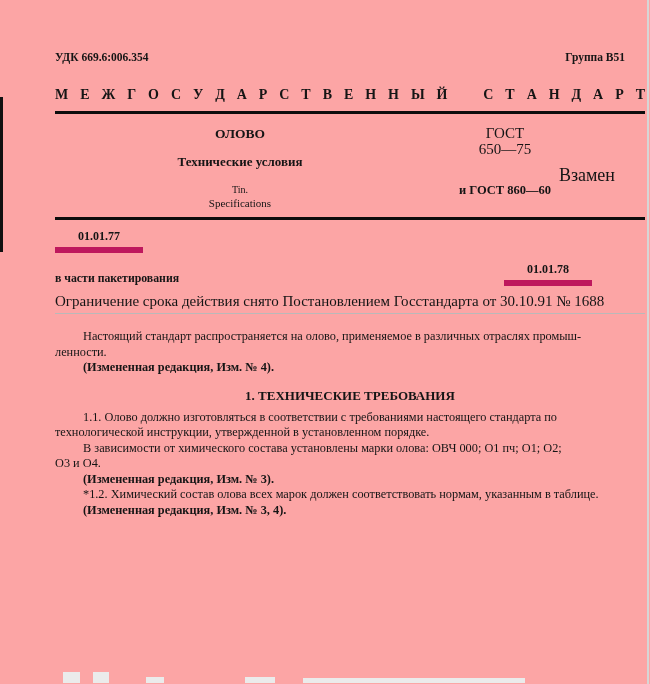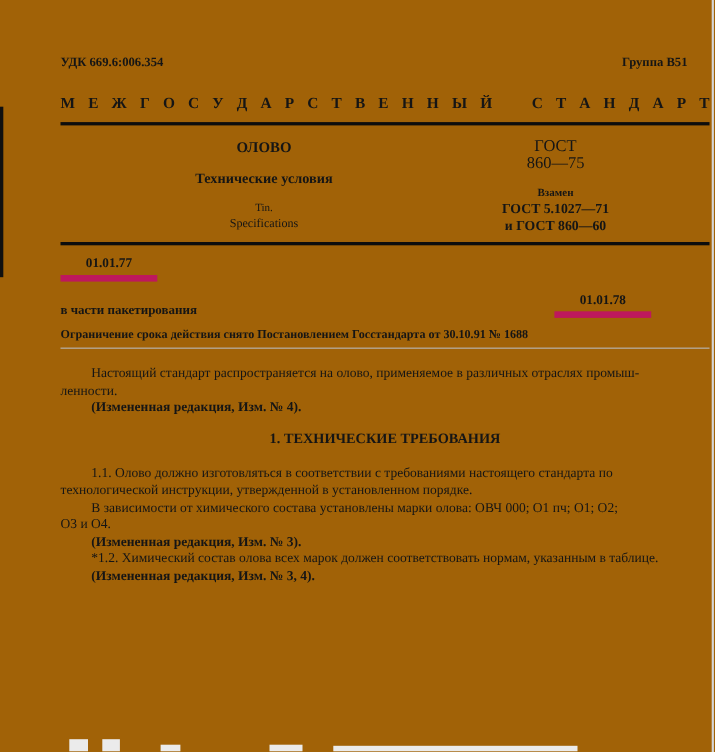--- a/index.html
+++ b/index.html
@@ -1,21 +1,21 @@
 <!DOCTYPE html>
 <html><head>
 <meta charset="utf-8">
 <style>
   * { margin: 0; padding: 0; box-sizing: border-box; }
   html, body { background: #ffffff; }
   .page {
     position: relative;
     width: 650px;
     height: 684px;
-    background: #a16207;
+    background: #fca5a5;
     overflow: hidden;
     font-family: "Liberation Serif", "DejaVu Serif", serif;
     color: #151515;
   }
   .content {
     position: absolute;
     left: 55px;
     top: 0;
     width: 590px;
   }
@@ -65,21 +65,21 @@
     height: 255px;
     background: #101010;
   }
   .title-center { text-align: center; padding-left: 30px; }
   .title-name { font-size: 13.5px; font-weight: bold; line-height: 15px; margin-top: 2px; }
   .title-sub  { font-size: 13px;  font-weight: bold; line-height: 15px; margin-top: 13px; }
   .title-en   { font-size: 10px;  line-height: 13px; margin-top: 14px; }
   .title-en2  { font-size: 11px;  line-height: 13px; margin-top: 1px; }
   .title-right { text-align: center; padding-right: 30px; }
   .gost-code  { font-size: 15px; font-weight: normal; line-height: 16px; margin-top: 1px; }
-  .replaces-label { font-size: 10px; font-weight: bold; line-height: 15px; margin-top: 11px; }
+  .replaces-label { font-size: 18px; font-weight: normal; line-height: 15px; margin-top: 11px; text-align: right; }
   .replaces-line  { font-size: 12.5px; font-weight: bold; line-height: 15px; }
   .okp { font-size: 10.5px; line-height: 12px; margin-top: 9px; letter-spacing: 0.5px; }
   
   .decree-row {
     display: flex;
     justify-content: space-between;
     align-items: flex-end;
     font-weight: bold;
     font-size: 11.8px;
     line-height: 15px;
@@ -90,22 +90,22 @@
   .date-cell {
     text-align: center;
     min-width: 88px;
     margin-right: 53px;
     padding-bottom: 3px;
     border-bottom: 6px solid #be185d;
     font-size: 12px;
   }
   .decree-limitation {
     margin-top: 8px;
-    font-weight: bold;
-    font-size: 11px;
+    font-weight: normal;
+    font-size: 15px;
     line-height: 15px;
   }
   .rule-thin {
     height: 1px;
     background: #b9b9b9;
     margin-top: 4px;
   }
   
   .body-par {
     margin-top: 15px;
@@ -121,21 +121,21 @@
     line-height: 15.5px;
     text-indent: 28px;
   }
   .sec-heading {
     margin-top: 12px;
     text-align: center;
     font-weight: bold;
     font-size: 13px;
     line-height: 15px;
   }
-  .sec-body { margin-top: 17px; }
+  .sec-body { margin-top: 7px; }
   .sec-body .body-par { margin-top: 0; }
   
   .right-edge-line {
     position: absolute;
     top: 0; bottom: 0;
     left: 647px;
     width: 2px;
     background: #d6d6d6;
   }
   .artifact { position: absolute; background: #ebebeb; }
@@ -163,23 +163,22 @@
     <div class="title-block">
       <div class="title-left-bar" style="top:-27px; height:155px;"></div>
       <div class="title-center">
         <div class="title-name">ОЛОВО</div>
         <div class="title-sub">Технические условия</div>
         <div class="title-en">Tin.</div>
         <div class="title-en2">Specifications</div>
       </div>
       <div class="title-right">
         <div class="gost-code">ГОСТ</div>
-        <div class="gost-code" style="margin-top:0;">860—75</div>
+        <div class="gost-code" style="margin-top:0;">650—75</div>
         <div class="replaces-label">Взамен</div>
-        <div class="replaces-line">ГОСТ 5.1027—71</div>
         <div class="replaces-line">и ГОСТ 860—60</div>
       </div>
     </div>
 
 
     <div class="rule-thick2"></div>
 
     <div class="decree-row decree-row1">
       <div class="date-cell">01.01.77</div>
     </div>

